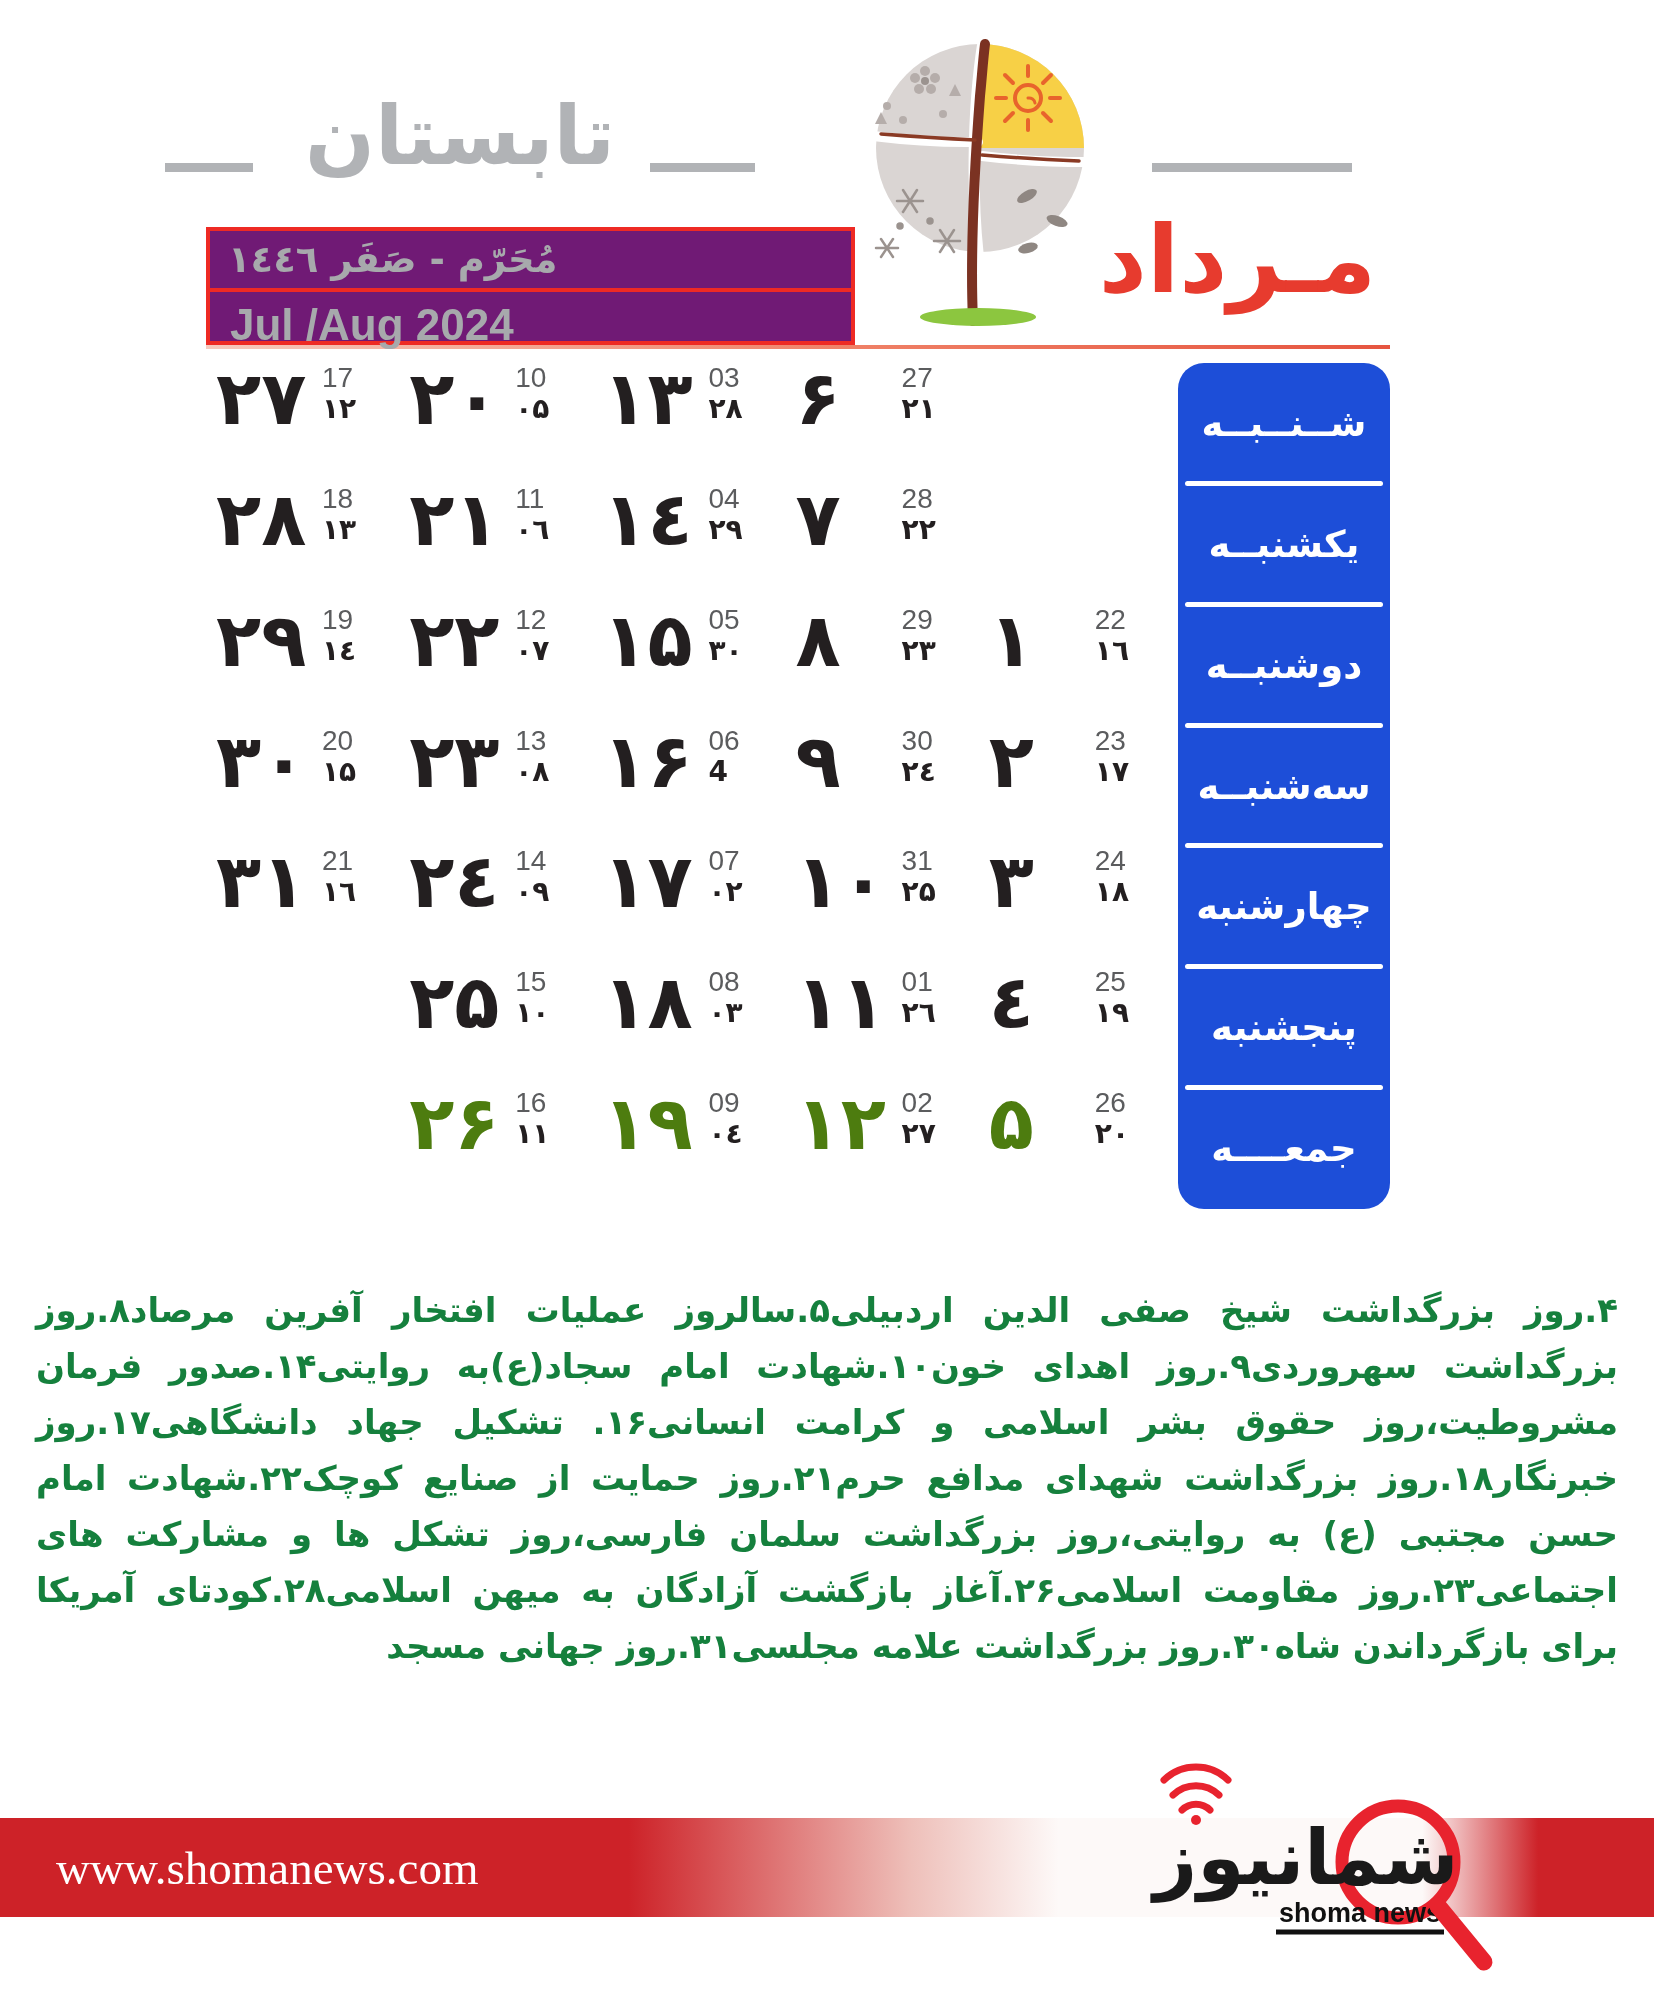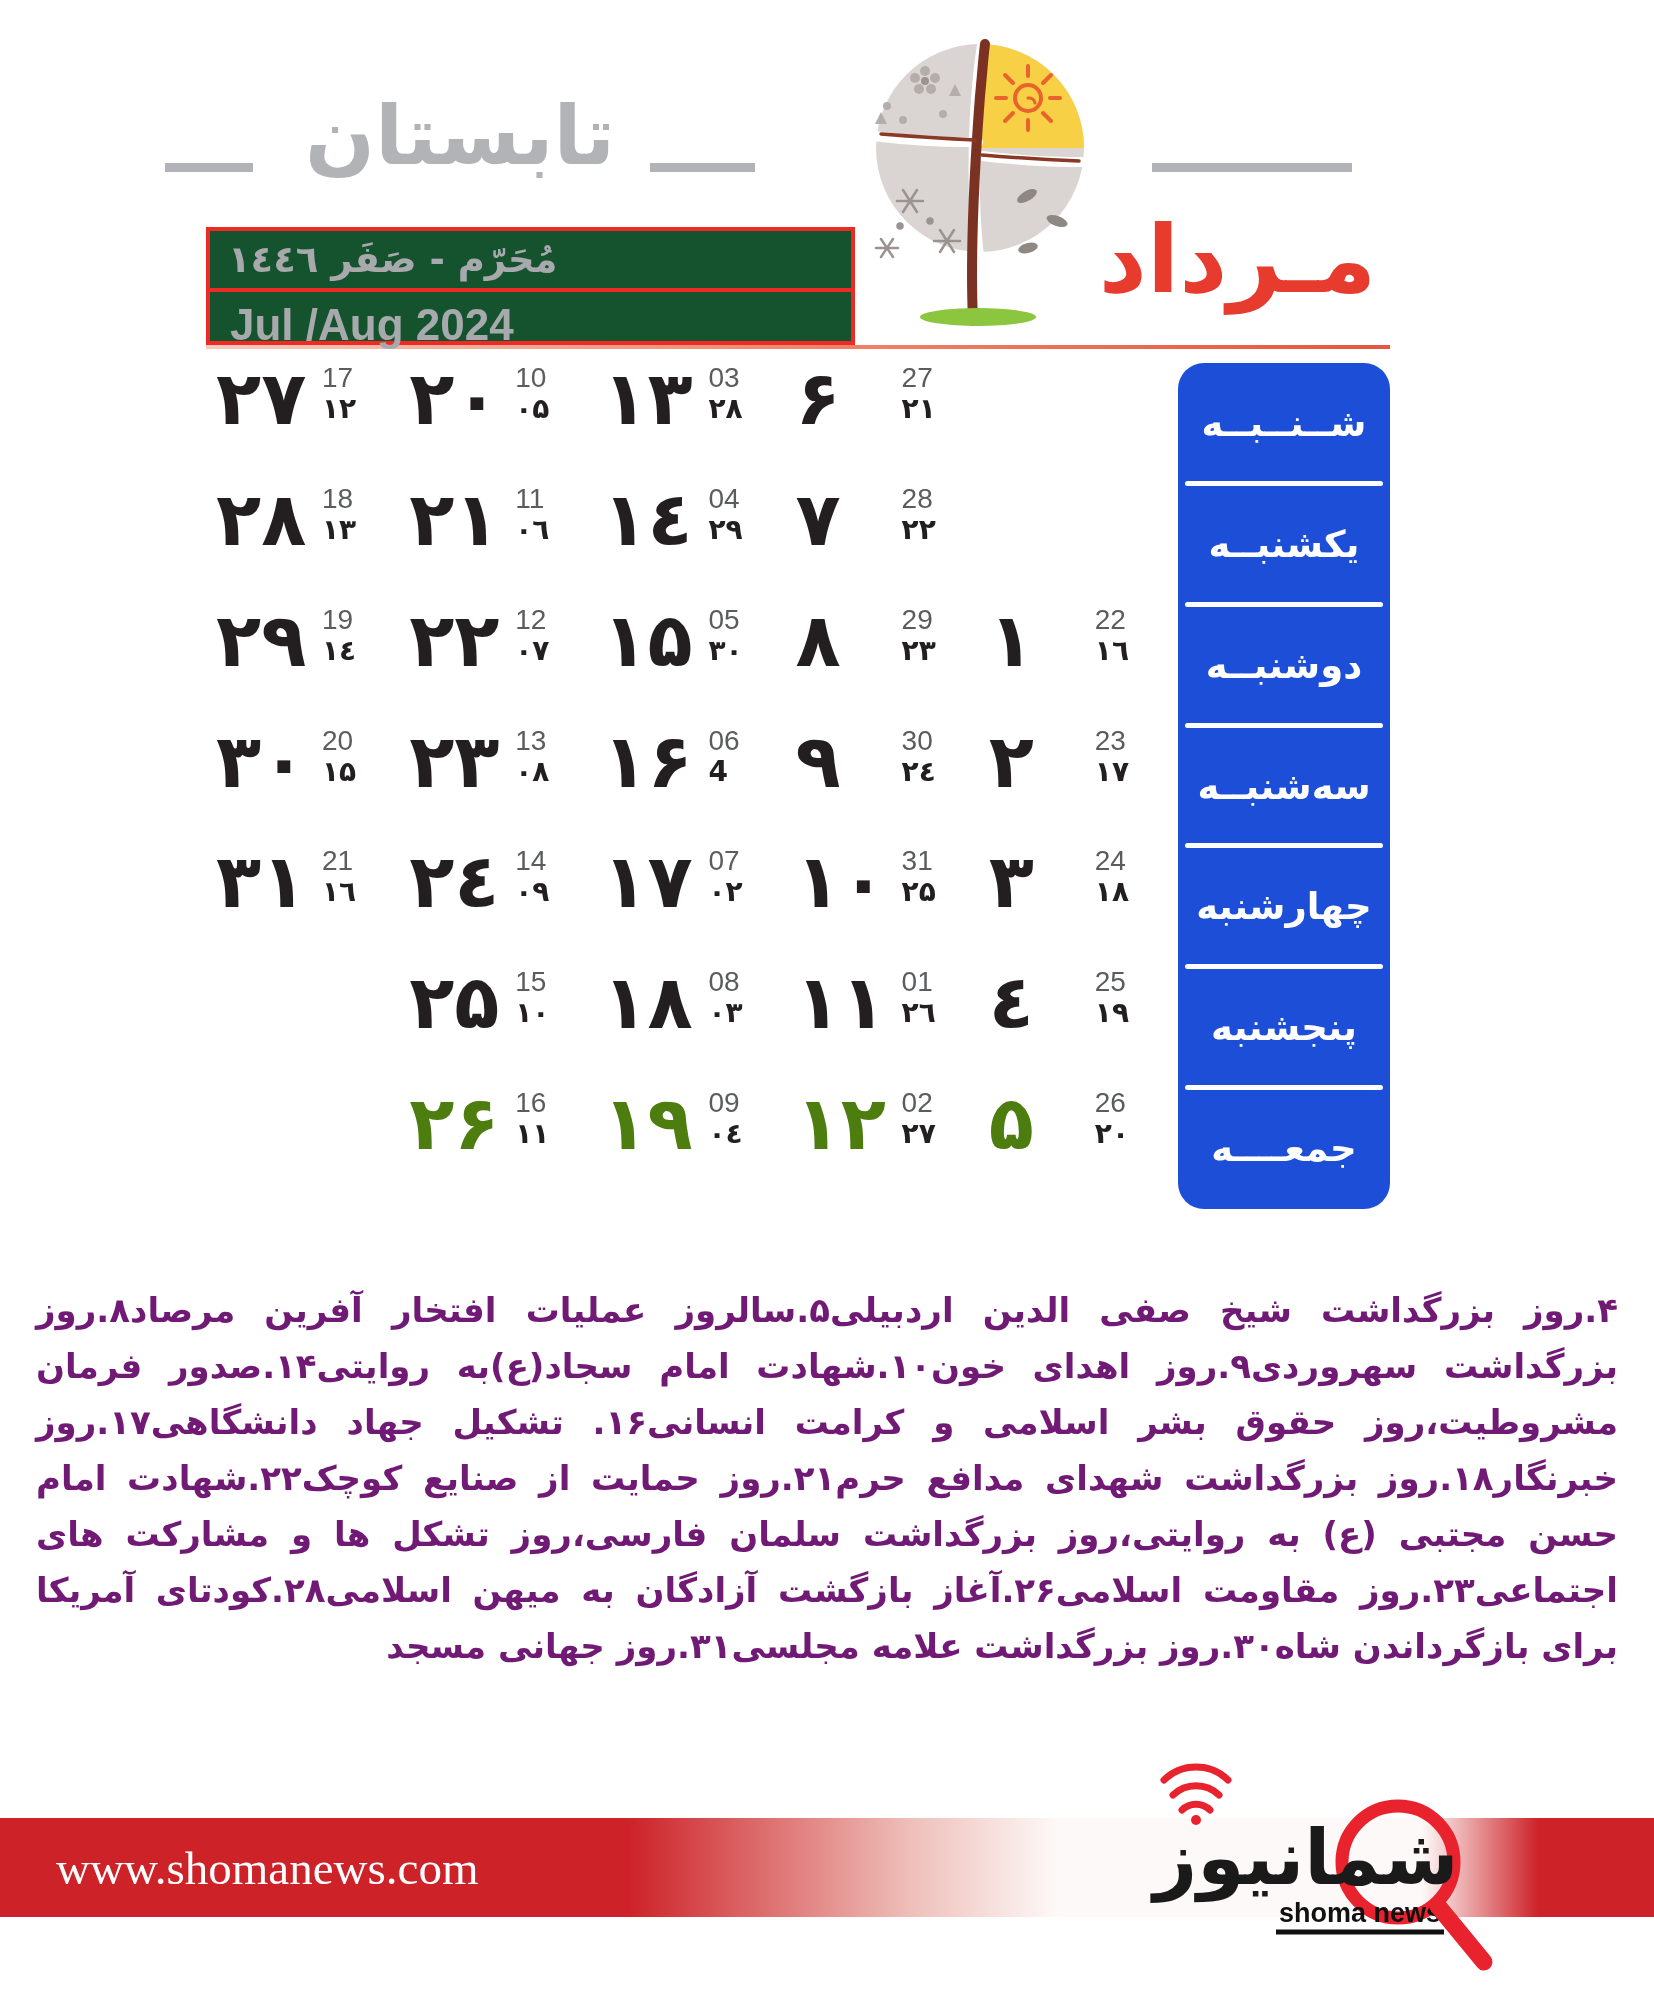--- a/index.html
+++ b/index.html
@@ -11,21 +11,21 @@
   #dash-right{left:1152px;top:163px;width:200px;}
 
   #season-title{position:absolute;left:260px;top:88px;width:400px;text-align:center;
     direction:rtl;font-size:82px;font-weight:bold;color:#b1b3b6;}
   #month-title{position:absolute;left:1080px;top:208px;width:315px;text-align:center;
     direction:rtl;font-size:94px;font-weight:bold;color:#e73b2e;line-height:1.1;}
   #month-underline{position:absolute;left:206px;top:345px;width:1184px;height:4px;
     background:linear-gradient(to right,#f6cabe 0%,#ef8066 55%,#e65540 100%);}
 
   .month-box{position:absolute;left:206px;top:227px;width:649px;height:118px;
-    border:4px solid #ee2a24;box-sizing:border-box;background:#14532d;}
+    border:4px solid #ee2a24;box-sizing:border-box;background:#701a75;}
   .month-box .hijri{height:57px;border-bottom:4px solid #ee2a24;display:flex;align-items:center;
     justify-content:flex-end;padding:0 18px;direction:rtl;
     color:#a7a9ac;font-size:37px;font-weight:bold;}
   .month-box .greg{height:65px;display:flex;align-items:center;padding:0 20px;
     color:#a7a9ac;font-size:44px;font-weight:bold;font-family:"Liberation Sans",sans-serif;}
 
   
   .date-grid{position:absolute;left:212px;top:363px;width:966px;height:846px;
     display:grid;grid-template-columns:repeat(5,1fr);grid-template-rows:repeat(7,1fr);}
   .cell{display:flex;align-items:flex-start;padding-left:4px;}
@@ -38,21 +38,21 @@
   .cell .stack .h{font-size:28px;line-height:30px;font-weight:bold;color:#231f20;}
 
   .day-col{position:absolute;left:1178px;top:363px;width:212px;height:846px;
     background:#1d4ed8;border-radius:26px;display:flex;flex-direction:column;}
   .day-row{flex:1;display:flex;align-items:center;justify-content:center;position:relative;
     direction:rtl;color:#fff;font-size:37px;font-weight:bold;}
   .day-row:not(:last-child)::after{content:"";position:absolute;left:7px;right:7px;bottom:-2px;
     height:5px;background:#fff;border-radius:3px;}
 
   .occasions{position:absolute;left:36px;top:1282px;width:1582px;direction:rtl;
-    text-align:justify;font-size:34px;font-weight:bold;color:#701a75;line-height:56px;}
+    text-align:justify;font-size:34px;font-weight:bold;color:#15803d;line-height:56px;}
 
   .band{position:absolute;left:0;top:1818px;width:1654px;height:99px;
     background:linear-gradient(90deg,#cd2228 0%,#cd2228 38%,#eebfb9 55%,#fdf9f8 64%,
                #fdf9f8 86%,#cd2228 93%,#cd2228 100%);}
   .site{position:absolute;left:56px;top:1818px;height:99px;display:flex;align-items:center;
     color:#fff;font-size:47px;font-family:"Liberation Serif",serif;}
 
   .logo-svg{position:absolute;left:1078px;top:1762px;}
   .tree-svg{position:absolute;left:815px;top:36px;}
 </style>

